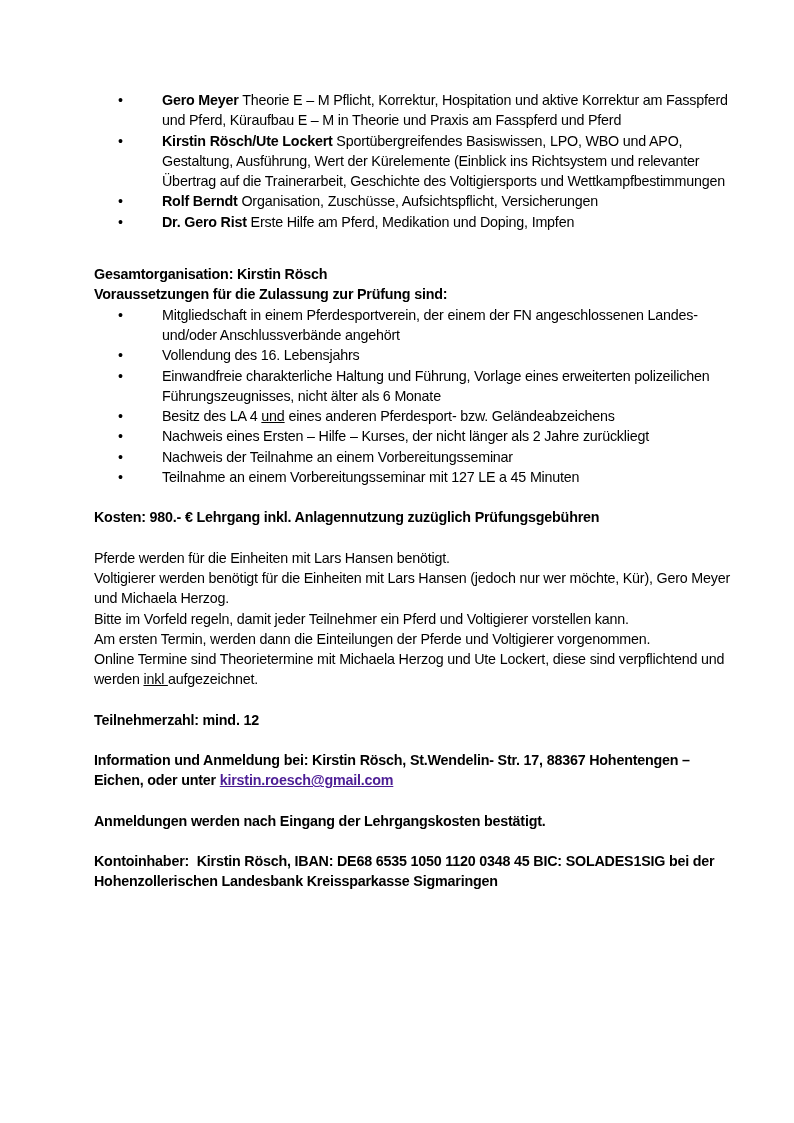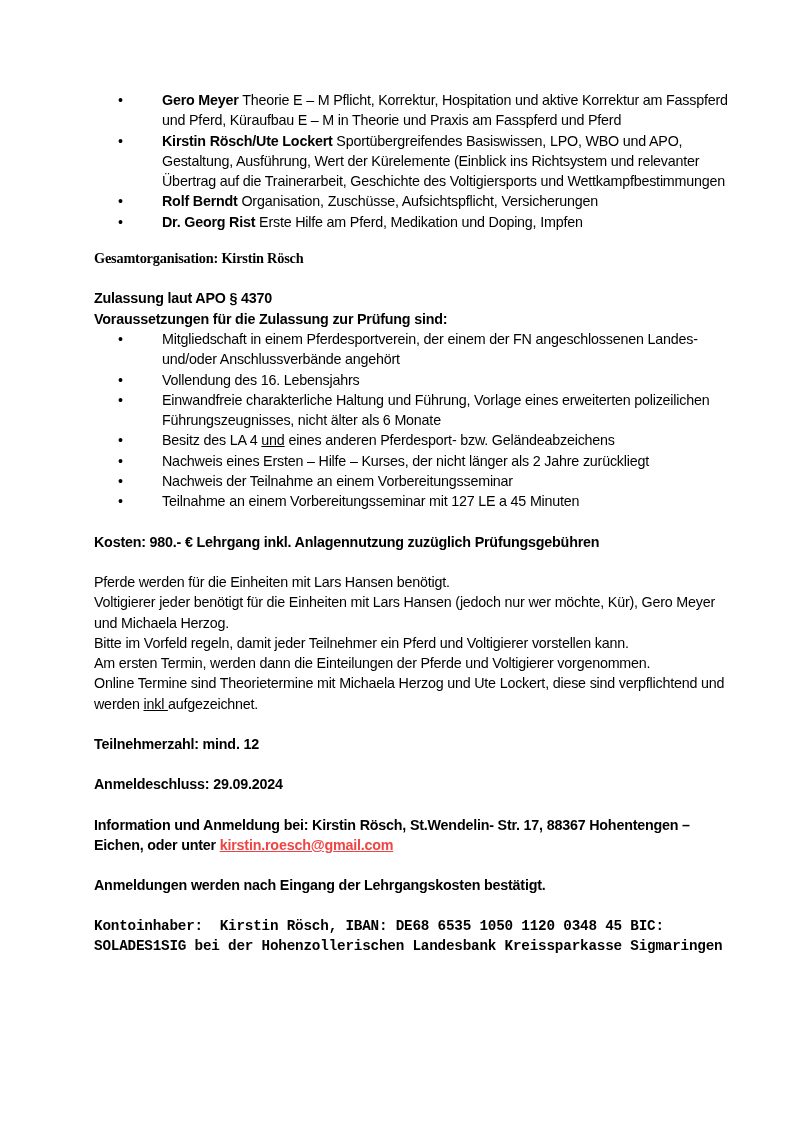--- a/index.html
+++ b/index.html
@@ -16,23 +16,23 @@
     background: #ffffff;
   }
   p { margin: 0; }
   .bold, .b { font-weight: 700; }
   ul.bullets { list-style: none; margin: 0; padding: 0; }
   ul.bullets li { display: flex; padding-left: 24px; }
   .bullet { flex: 0 0 24px; width: 24px; }
   .li-text { flex: 1 1 auto; margin-left: 20px; }
   .u { text-decoration: underline; text-align: right; }
   .mt20 { margin-top: 20px; }
-  .mt36 { margin-top: 16px; font-family: Liberation Serif, serif; }
+  .mt36 { margin-top: 32px; }
   .email { color: #0000ff; text-decoration: underline; font-weight: 700; cursor: pointer; }
-  .prewrap { white-space: pre-wrap; font-family: Liberation Mono, monospace; }
+  .prewrap { white-space: pre-wrap; }
 </style>
 </head>
 <body>
 
 <div class="page">
 
   <ul class="bullets">
     <li>
       <span class="bullet">•</span>
       <span class="li-text">
@@ -50,29 +50,28 @@
     <li>
       <span class="bullet">•</span>
       <span class="li-text">
         <span class="b">Rolf Berndt</span>
         <span>Organisation, Zuschüsse, Aufsichtspflicht, Versicherungen</span>
       </span>
     </li>
     <li>
       <span class="bullet">•</span>
       <span class="li-text">
-        <span class="b">Dr. Georg Rist</span>
+        <span class="b">Dr. Gero Rist</span>
         <span>Erste Hilfe am Pferd, Medikation und Doping, Impfen</span>
       </span>
     </li>
   </ul>
 
   <p class="bold mt36">Gesamtorganisation: Kirstin Rösch</p>
 
-  <p class="bold mt20">Zulassung laut APO § 4370</p>
   <p class="bold">Voraussetzungen für die Zulassung zur Prüfung sind:</p>
 
   <ul class="bullets">
     <li>
       <span class="bullet">•</span>
       <span class="li-text">Mitgliedschaft in einem Pferdesportverein, der einem der FN angeschlossenen Landes- und/oder Anschlussverbände angehört</span>
     </li>
     <li>
       <span class="bullet">•</span>
       <span class="li-text">Vollendung des 16. Lebensjahrs</span>
@@ -100,35 +99,34 @@
     <li>
       <span class="bullet">•</span>
       <span class="li-text">Teilnahme an einem Vorbereitungsseminar mit 127 LE a 45 Minuten</span>
     </li>
   </ul>
 
   <p class="bold mt20">Kosten: 980.- € Lehrgang inkl. Anlagennutzung zuzüglich Prüfungsgebühren</p>
 
   <div class="mt20">
     <p>Pferde werden für die Einheiten mit Lars Hansen benötigt.</p>
-    <p>Voltigierer jeder benötigt für die Einheiten mit Lars Hansen (jedoch nur wer möchte, Kür), Gero Meyer und Michaela Herzog.</p>
+    <p>Voltigierer werden benötigt für die Einheiten mit Lars Hansen (jedoch nur wer möchte, Kür), Gero Meyer und Michaela Herzog.</p>
     <p>Bitte im Vorfeld regeln, damit jeder Teilnehmer ein Pferd und Voltigierer vorstellen kann.</p>
     <p>Am ersten Termin, werden dann die Einteilungen der Pferde und Voltigierer vorgenommen.</p>
     <p>
       <span>Online Termine sind Theorietermine mit Michaela Herzog und Ute Lockert, diese sind verpflichtend und werden</span>
       <span class="u">inkl </span><span>aufgezeichnet.</span>
     </p>
   </div>
 
   <p class="bold mt20">Teilnehmerzahl: mind. 12</p>
 
-  <p class="bold mt20">Anmeldeschluss: 29.09.2024</p>
 
   <p class="bold mt20">
     <span>Information und Anmeldung bei: Kirstin Rösch, St.Wendelin- Str. 17, 88367 Hohentengen – Eichen, oder unter</span>
-    <a class="email" style="color: #ef4444;">kirstin.roesch@gmail.com</a>
+    <a class="email" style="color: #4c1d95;">kirstin.roesch@gmail.com</a>
   </p>
 
   <p class="bold mt20">Anmeldungen werden nach Eingang der Lehrgangskosten bestätigt.</p>
 
   <p class="bold mt20 prewrap">Kontoinhaber:  Kirstin Rösch, IBAN: DE68 6535 1050 1120 0348 45 BIC: SOLADES1SIG bei der Hohenzollerischen Landesbank Kreissparkasse Sigmaringen</p>
 
 </div>
 
 </body></html>

